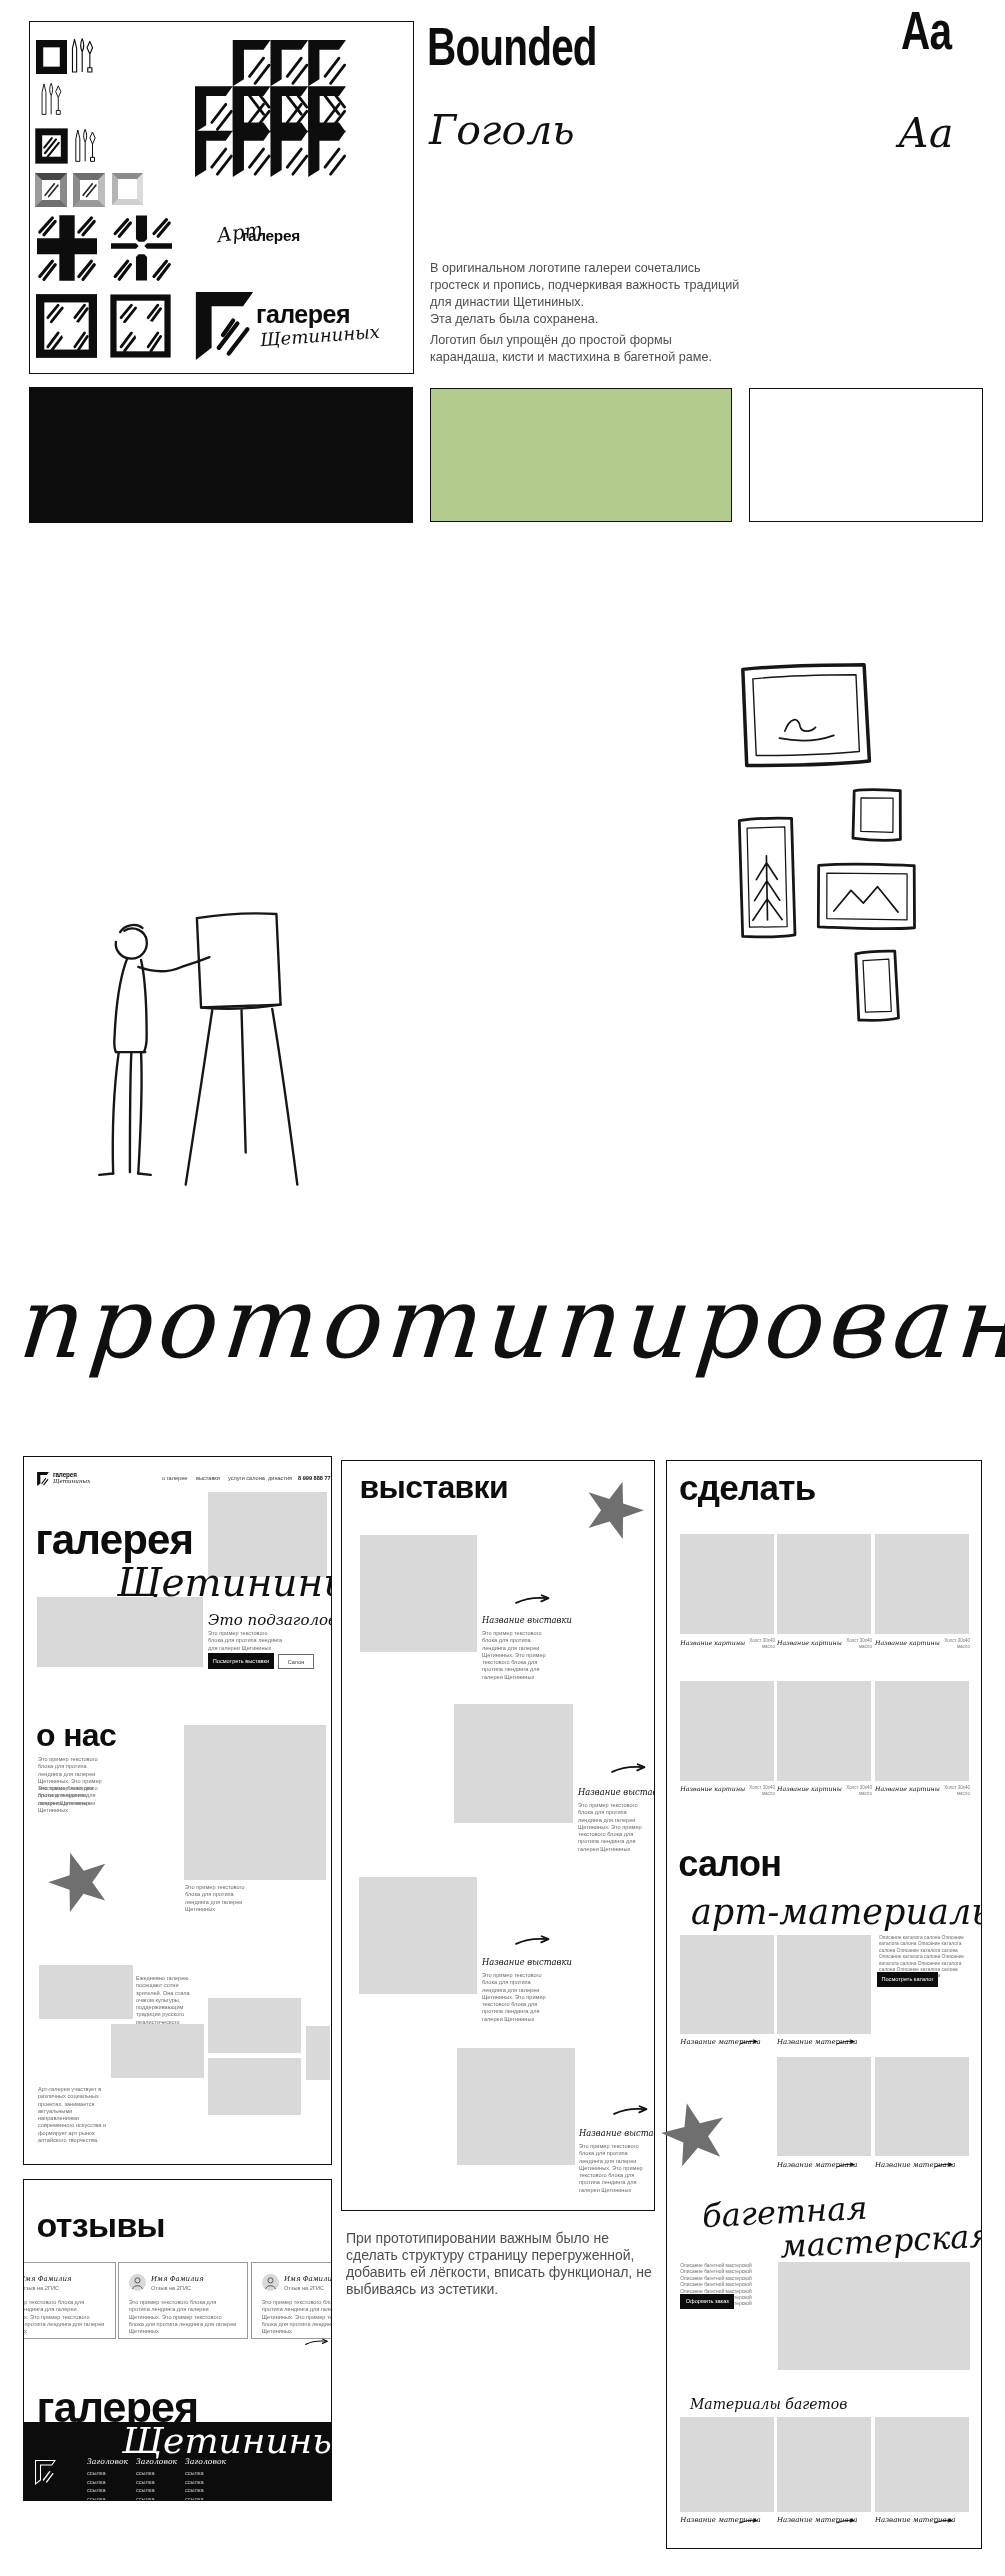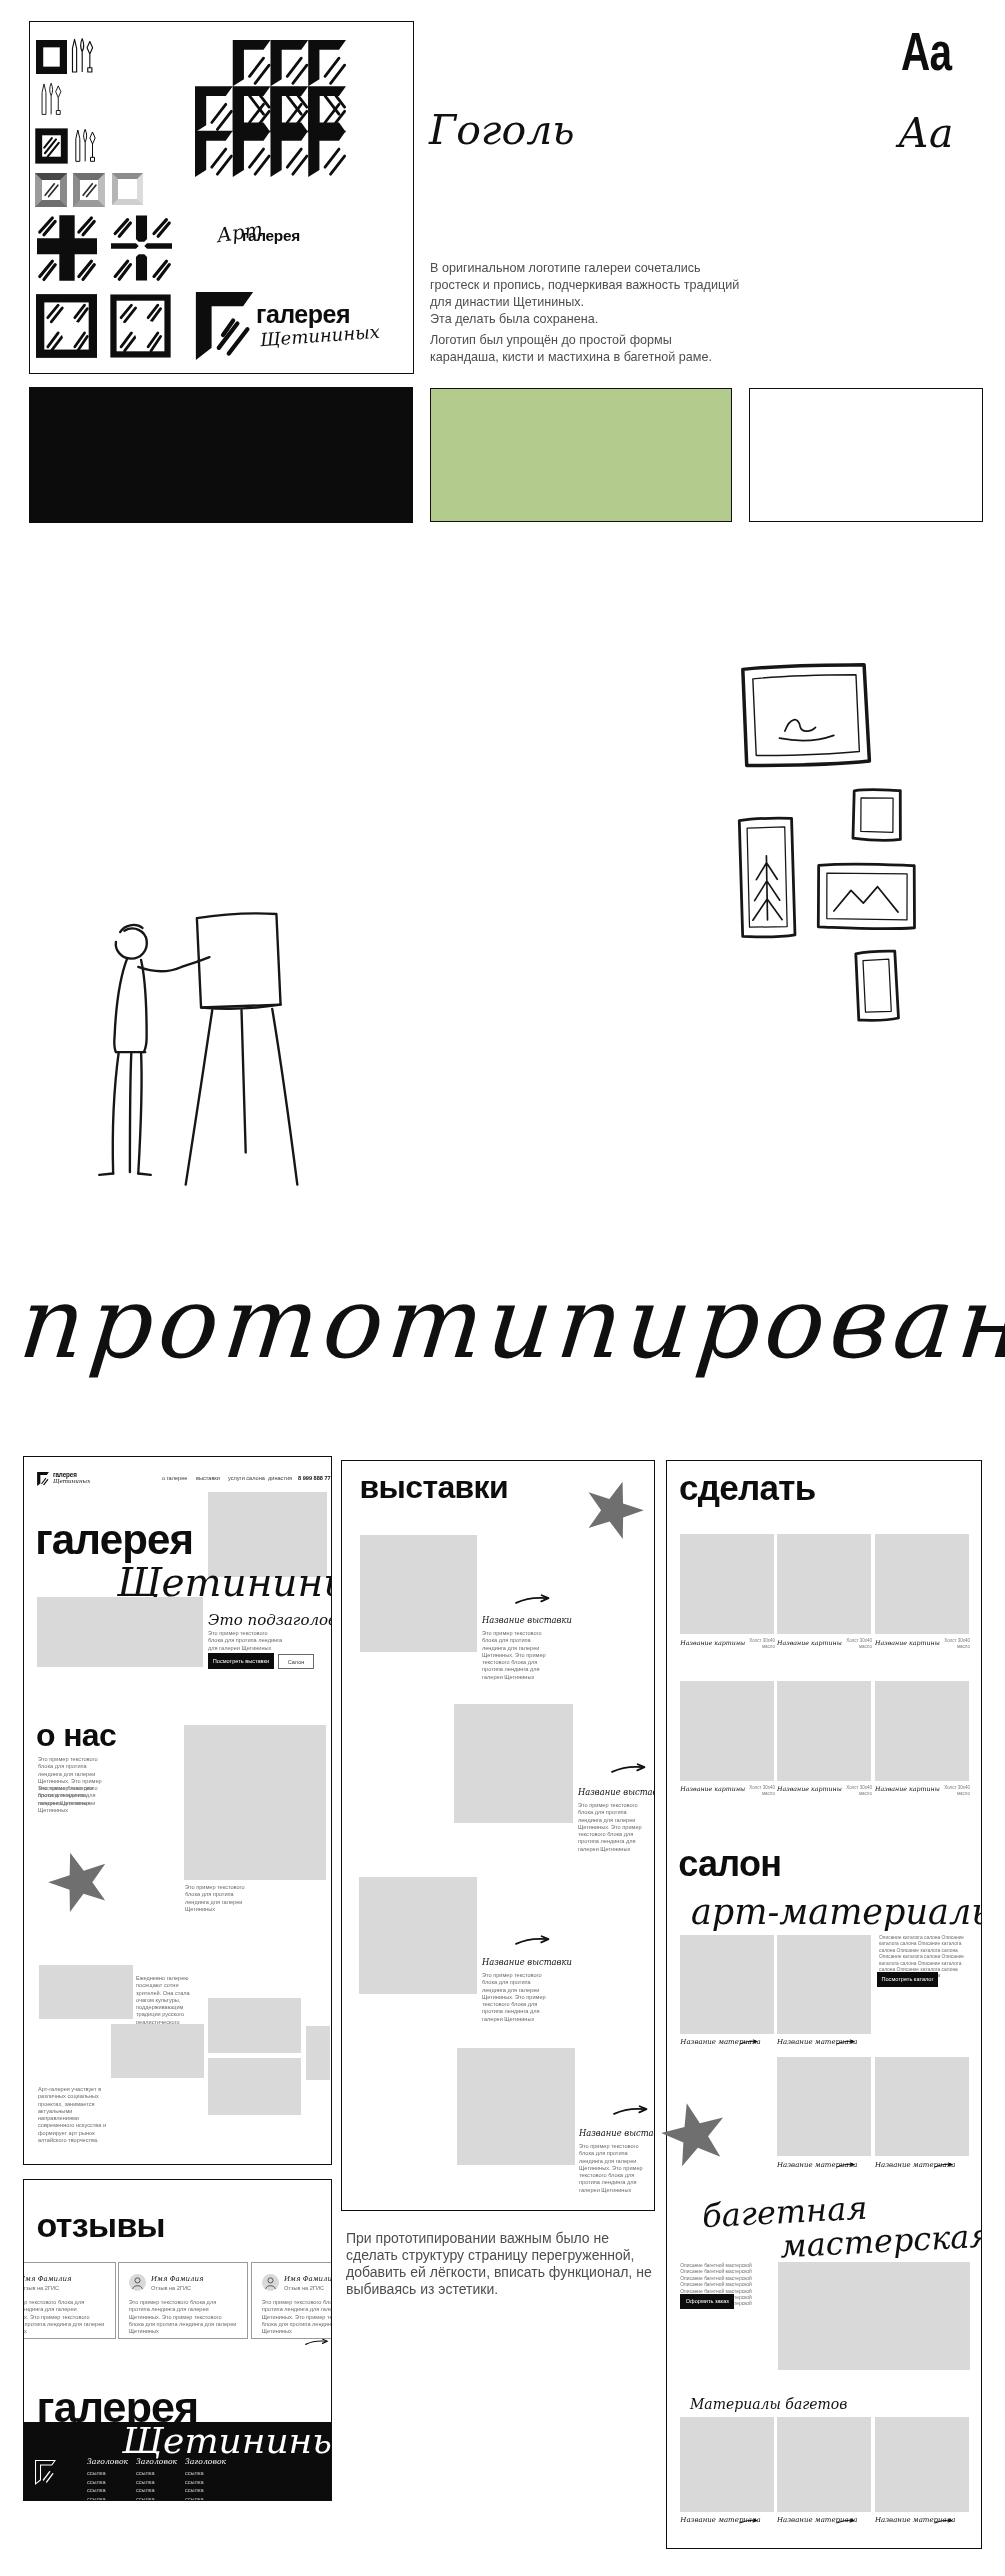--- a/index.html
+++ b/index.html
@@ -178,21 +178,22 @@
       <g stroke="#0d0d0d" stroke-width="6" stroke-linecap="round">
         <line x1="32" y1="78" x2="58" y2="44"></line>
           <line x1="46" y1="86" x2="72" y2="52"></line>
           <line x1="38" y1="60" x2="52" y2="40"></line>
       </g>
     </svg>
     <div class="abs h" style="left:226px;top:281px;font-size:25px">галерея</div>
     <div class="abs script" style="left:230px;top:305px;font-size:18px;transform:rotate(-4deg)">Щетининых</div>
   </div>
 
-  <div class="abs h" style="left:901px;top:26px;font-size:54px"><span class="cond">Aa</span></div>
+  <div class="abs h" style="left:427px;top:21px;font-size:54px"><span class="cond">Bounded</span></div>
+  <div class="abs h" style="left:901px;top:5px;font-size:54px"><span class="cond">Aa</span></div>
   <div class="abs script" style="left:429px;top:110px;font-size:41px">Гоголь</div>
   <div class="abs script" style="left:898px;top:113px;font-size:41px">Аа</div>
 
   <div class="abs bt prelined" style="left:430px;top:260px;width:311px;font-size:12.6px;line-height:17px">В оригинальном логотипе галереи сочетались гростеск и пропись, подчеркивая важность традиций для династии Щетининых.
 Эта делать была сохранена.</div>
   <div class="abs bt" style="left:430px;top:332px;width:311px;font-size:12.6px;line-height:17px">Логотип был упрощён до простой формы карандаша, кисти и мастихина в багетной раме.</div>
 
   <div class="swatch" style="left:29px;top:387px;width:384px;height:136px;background:#0c0c0c"></div>
   <div class="swatch" style="left:430px;top:388px;width:302px;height:134px;background:#b4cb8e;border:1.4px solid #101010"></div>
   <div class="swatch" style="left:749px;top:388px;width:234px;height:134px;background:#ffffff;border:1.4px solid #101010"></div>

